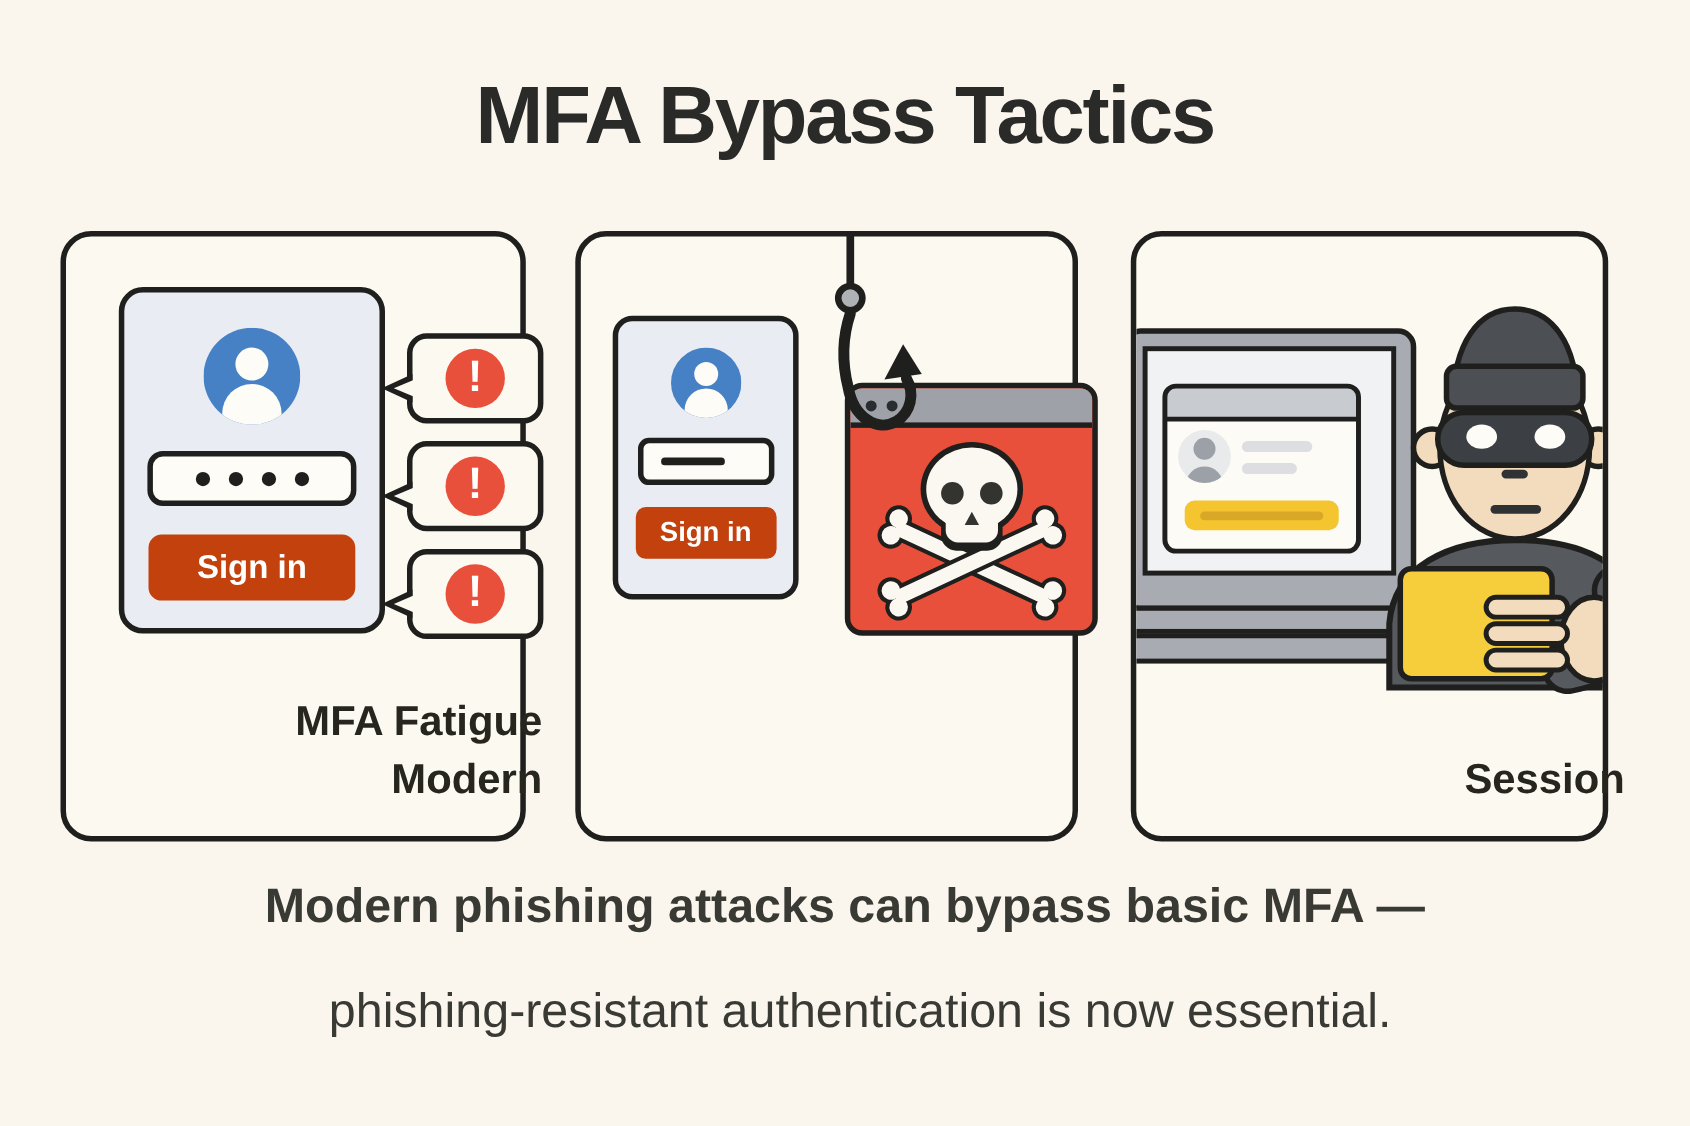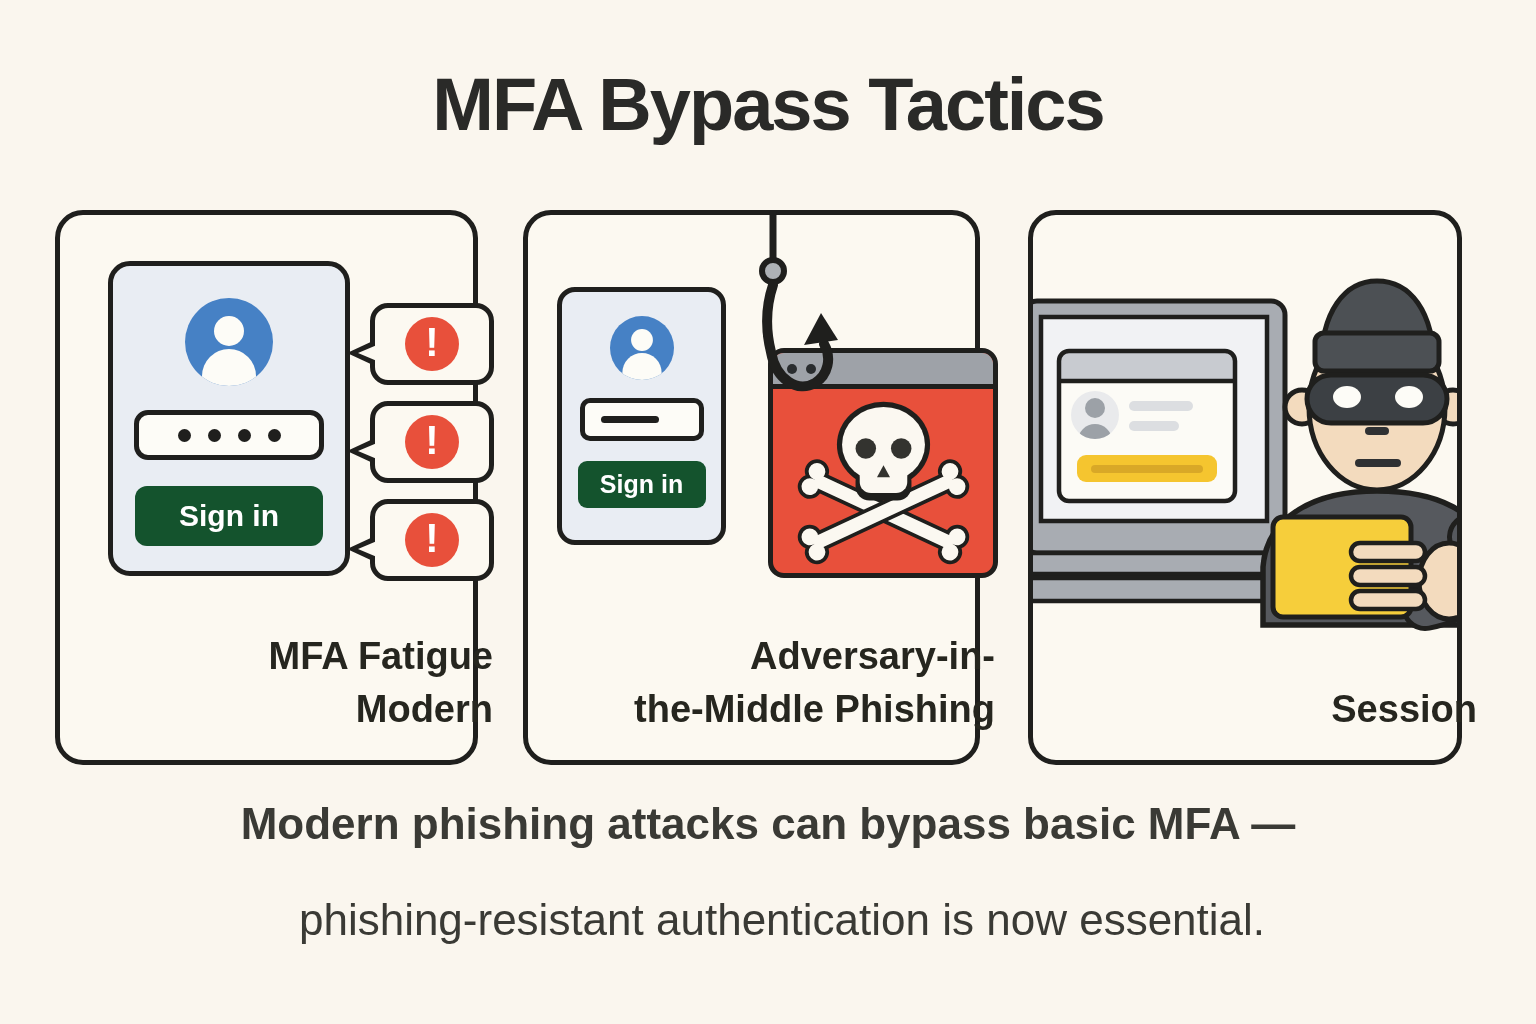--- a/index.html
+++ b/index.html
@@ -21,21 +21,21 @@
 
   
   .p1-card { position:absolute; left:48px; top:46px; width:242px; height:315px;
              background:#E9EDF3; border:5px solid #1F1F1D; border-radius:22px;
              display:flex; flex-direction:column; align-items:center; }
   .p1-card .avatar { margin-top:32px; }
   .pw-field { margin-top:24px; width:190px; height:50px; background:#FDFCF7;
               border:5px solid #1F1F1D; border-radius:14px;
               display:flex; align-items:center; justify-content:center; gap:17px; }
   .pw-dot { width:13px; height:13px; border-radius:50%; background:#1F1F1D; }
-  .signin-btn { margin-top:26px; width:188px; height:60px; background:#14532d;
+  .signin-btn { margin-top:26px; width:188px; height:60px; background:#c2410c;
                 border-radius:12px; color:#FFFFFF; font-size:30px; font-weight:bold;
                 display:flex; align-items:center; justify-content:center; }
 
   
   .bubble { position:absolute; left:310px; width:124px; height:82px; background:#FCF9F1;
             border:5px solid #1F1F1D; border-radius:18px;
             display:flex; align-items:center; justify-content:center; z-index:3; }
   #bubble1 { top:88px; } #bubble2 { top:186px; } #bubble3 { top:284px; }
   .bubble::before { content:""; position:absolute; left:-28px; top:32px; width:0; height:0;
             border-top:13px solid transparent; border-bottom:13px solid transparent;
@@ -187,24 +187,20 @@
       </div>
     </div>
 
     <svg class="hook" width="150" height="225" viewBox="0 0 150 225">
       <line x1="49" y1="0" x2="49" y2="46" stroke="#1F1F1D" stroke-width="7"></line>
       <circle cx="49" cy="59" r="11" fill="#AEB2B6" stroke="#1F1F1D" stroke-width="6"></circle>
       <path d="M49,73 C41,97 42,120 47,140 C52,168 74,181 91,171 C104,163 108,146 100,132" fill="none" stroke="#1F1F1D" stroke-width="10" stroke-linecap="round"></path>
       <polygon points="97,101 80,133 114,128" fill="#1F1F1D"></polygon>
     </svg>
 
-    <div class="caption">
-      <span>Adversary-in-</span><br>
-      <span>the-Middle Phishing</span>
-    </div>
   </section>
 
   <section class="panel" id="panel3">
     <div class="illus-clip">
       <svg width="434" height="555" viewBox="0 0 434 555">
         <defs>
           <clipPath id="p3av">
               <circle cx="62" cy="200" r="24"></circle>
             </clipPath>
           <clipPath id="brclip">

